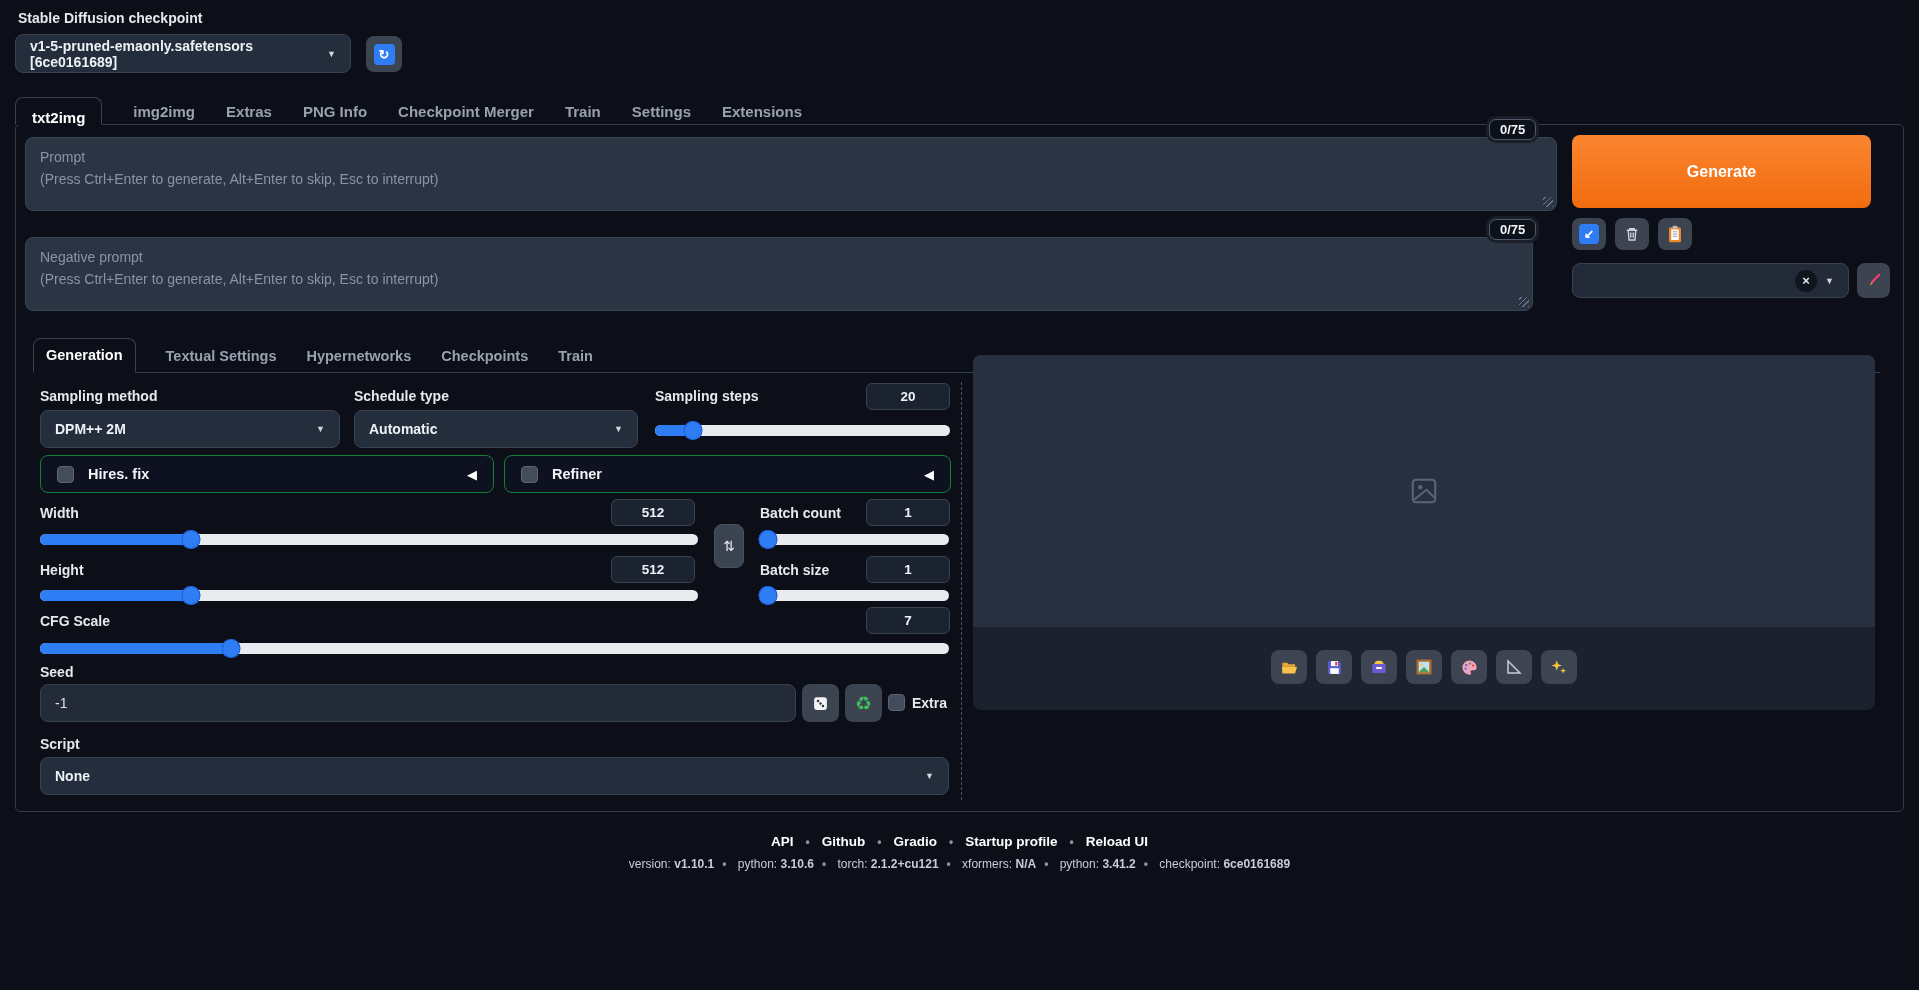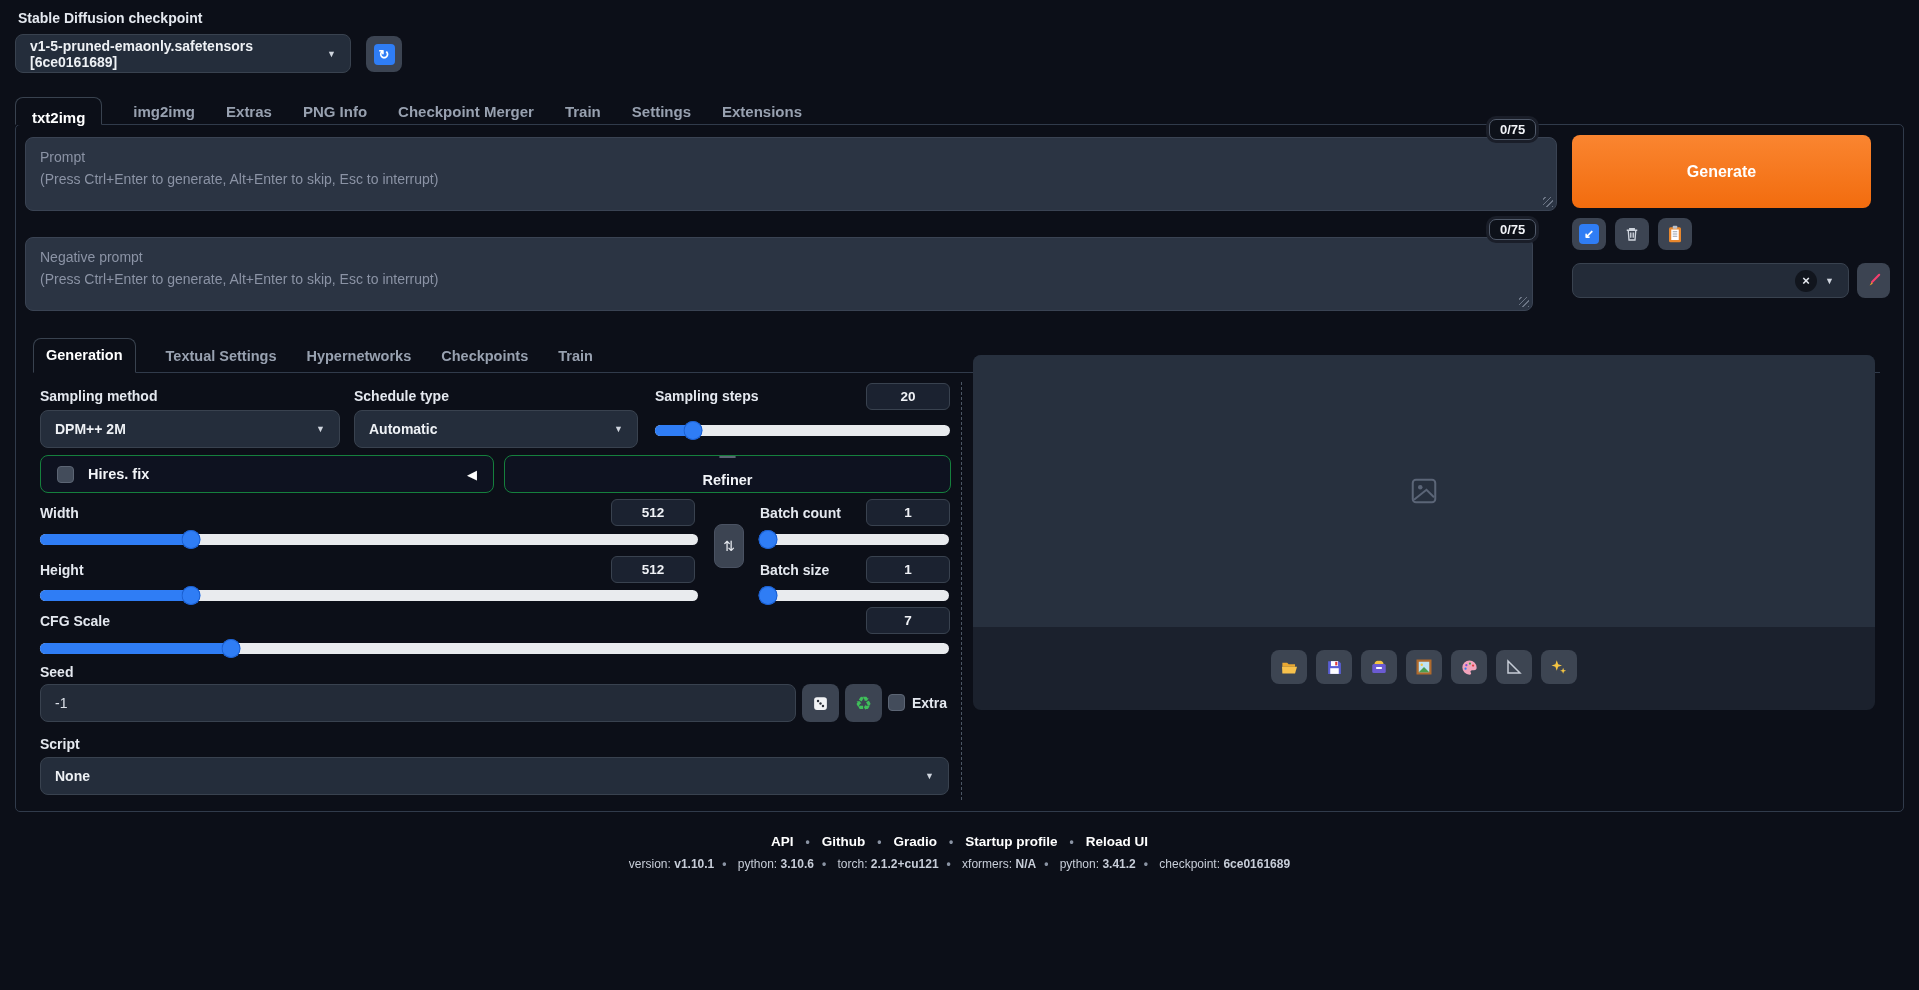--- a/index.html
+++ b/index.html
@@ -157,21 +157,21 @@
   <div class="track"></div>
     <div class="fill" style="width: 13%;"></div>
     <div class="thumb" style="left: 13%;"></div>
 </div>
 
 <div class="abs accordion" style="left:40px; top:455px; width:454px; height:38px;">
   <span class="cb"></span>
   <span class="acc-label">Hires. fix</span>
   <span class="tri">◀</span>
 </div>
-<div class="abs accordion" style="left:504px; top:455px; width:447px; height:38px;flex-direction:column;">
+<div class="abs accordion" style="left:504px; top:455px; width:447px; height:38px;">
   <span class="cb"></span>
   <span class="acc-label">Refiner</span>
   <span class="tri">◀</span>
 </div>
 
 <div class="abs lbl" style="left:40px; top:505px;">Width</div>
 <div class="abs numbox" style="left:611px; top:499px; width:84px; height:27px;">512</div>
 <div class="abs slider" style="left:40px; top:530px; width:658px;">
   <div class="track"></div>
     <div class="fill" style="width: 23%;"></div>

